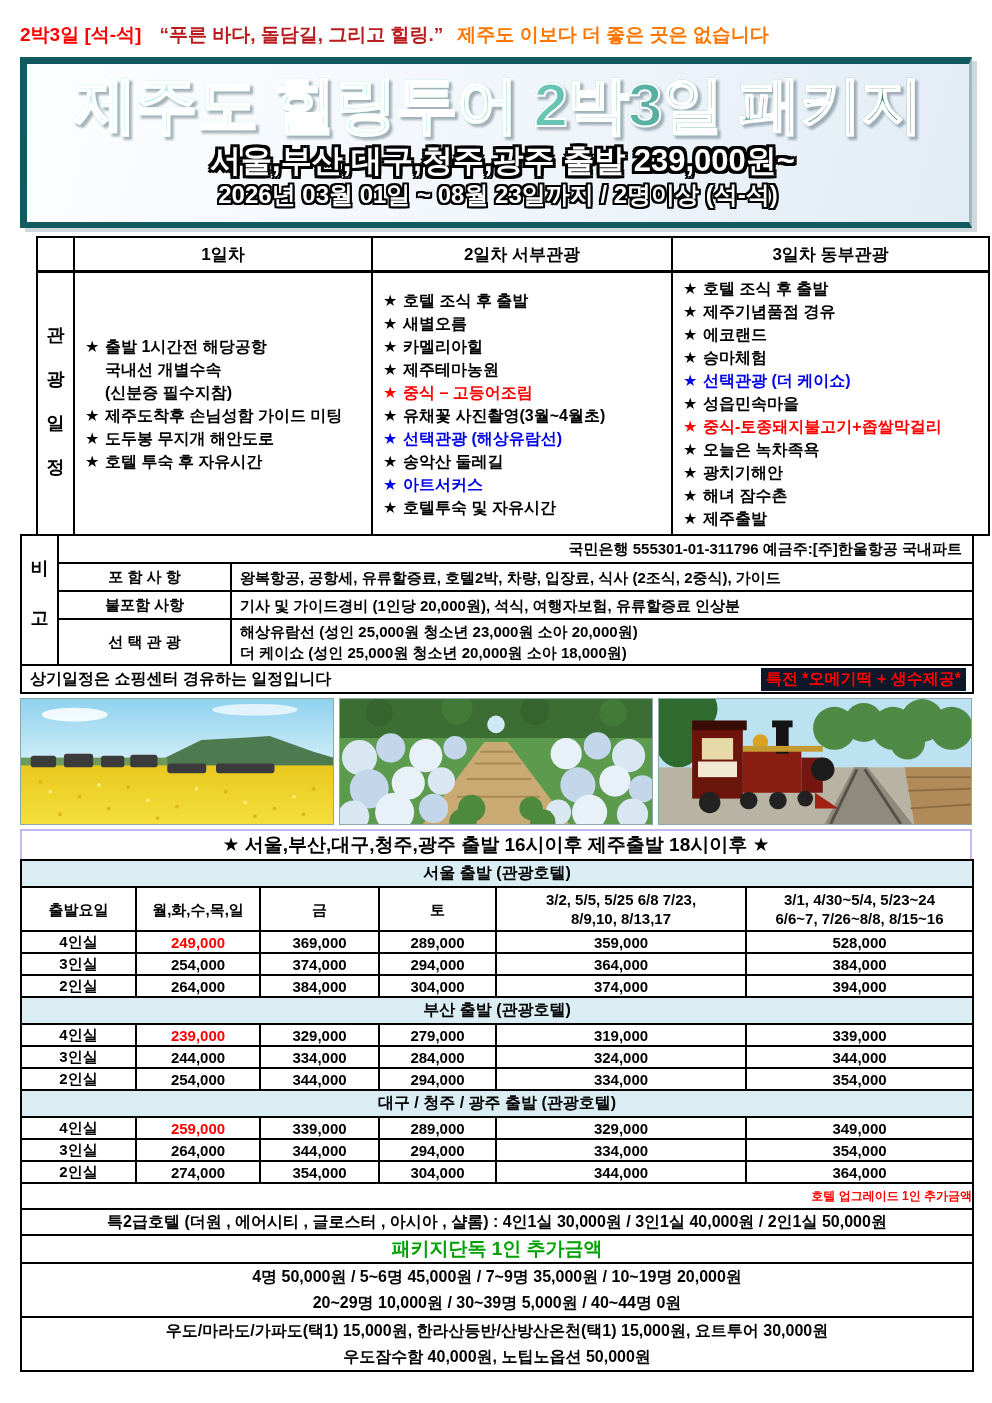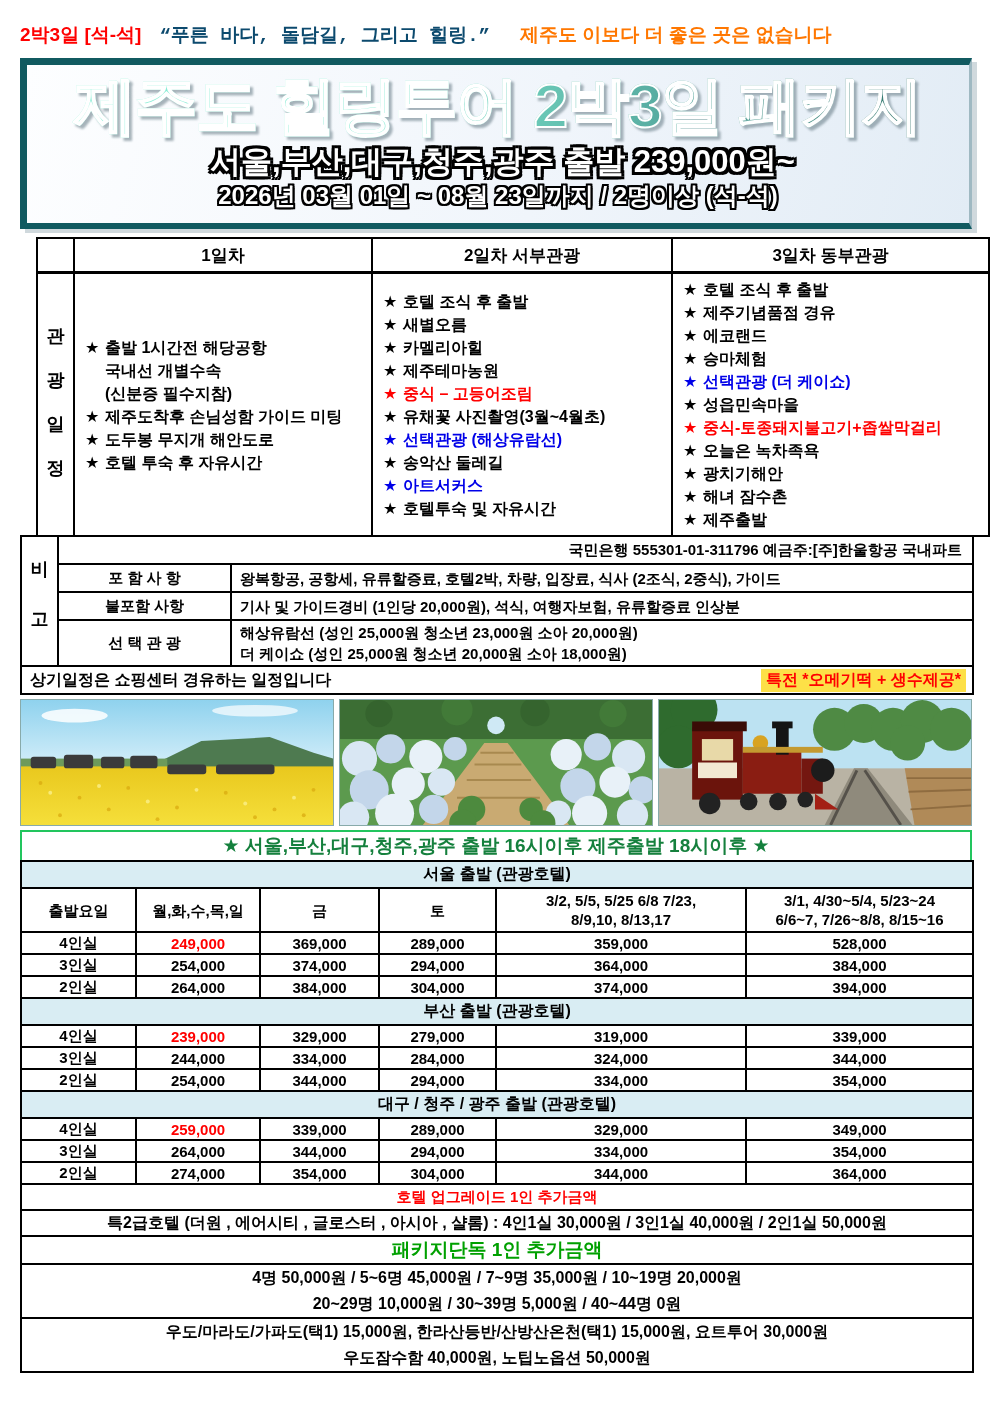--- a/index.html
+++ b/index.html
@@ -6,21 +6,21 @@
   body{
     width:992px;height:1403px;background:#ffffff;
     font-family:"Liberation Sans","DejaVu Sans",sans-serif;
     color:#000;
   }
   .page{position:relative;width:952px;margin:0 auto;padding-top:22px;}
 
   
   .topline{white-space:nowrap;font-size:19px;font-weight:800;padding-left:0;line-height:26px;}
   .topline .dur{color:#FF0000;margin-right:18px;}
-  .topline .quote{color:#0c4a6e;margin-right:30px;font-family:Liberation Mono, monospace;}
+  .topline .quote{color:#b91c1c;margin-right:14px;}
   .topline .tag{color:#FF7700;}
 
   
   .hero{
     margin-top:9px;height:152px;position:relative;
     border-top:7px solid #115A60;border-left:7px solid #115A60;
     border-bottom:6px solid #115A60;border-right:3px solid #9fb9c2;
     background:linear-gradient(105deg,#FDFEFF 0%,#F0F5FB 55%,#E2ECF5 100%);
     box-shadow:5px 4px 0 rgba(150,170,180,.45);
     text-align:center;padding-top:6px;
@@ -64,45 +64,45 @@
   
   .notes{margin-top:-2px;}
   .notes td{font-size:15px;font-weight:600;}
   .bank-cell{height:26px;text-align:right;padding-right:10px;font-weight:600;}
   .note-label{height:26px;text-align:center;font-weight:700;font-size:16px;}
   .note-content{padding-left:8px;}
   .note-content .nline{line-height:21px;white-space:nowrap;}
   .note-footer{height:26px;border-radius:13px;}
   .note-footer .wrap{display:flex;justify-content:space-between;align-items:center;padding:0 6px 0 8px;}
   .note-footer .txt{font-size:16px;font-weight:700;}
-  .special-badge{background:#fde047;color:#FF0000;font-size:16px;font-weight:800;padding:1px 5px;}
+  .special-badge{background:#0f172a;color:#FF0000;font-size:16px;font-weight:800;padding:1px 5px;}
 
   
   .photos{display:flex;gap:5px;margin-top:4px;height:127px;}
   .photos .ph{flex:1;border:1px solid #8aa;overflow:hidden;}
   .photos svg{width:100%;height:100%;display:block;}
 
   
   .notice{
-    margin-top:4px;height:28px;border:2px solid #22c55e;
+    margin-top:4px;height:28px;border:2px solid #c4b5fd;
     display:flex;align-items:center;justify-content:center;
-    font-size:19px;font-weight:800;color:#15803d;background:#fff;white-space:nowrap;
+    font-size:19px;font-weight:800;color:#000000;background:#fff;white-space:nowrap;
   }
 
   
   .prices{margin-top:-2px;}
   .prices td{text-align:center;vertical-align:middle;}
   .sec-row td{height:25px;background:#D9EDF3;font-size:16px;font-weight:800;}
   .colhead td{height:42px;font-size:15px;font-weight:800;}
   .colhead .dline{line-height:19px;white-space:nowrap;}
   .prow td{height:20px;font-size:15px;font-weight:600;}
   .prow td.room{font-weight:800;}
   .prow td.red{color:#FF0000;}
   .xrow td{height:24px;font-size:16px;font-weight:800;}
-  .xrow.red td{color:#FF0000;font-size:15px;}
+  .xrow.red td{color:#FF0000;font-size:12px;text-align:right;}
   .xrow.green td{color:#00A000;font-size:19px;}
   .xrow.blue td{color:#0000FF;font-size:17px;}
   .xrow .l2{line-height:26px;}
 </style>
 </head>
 <body>
 
 <div class="page">
 
   <div class="topline">

